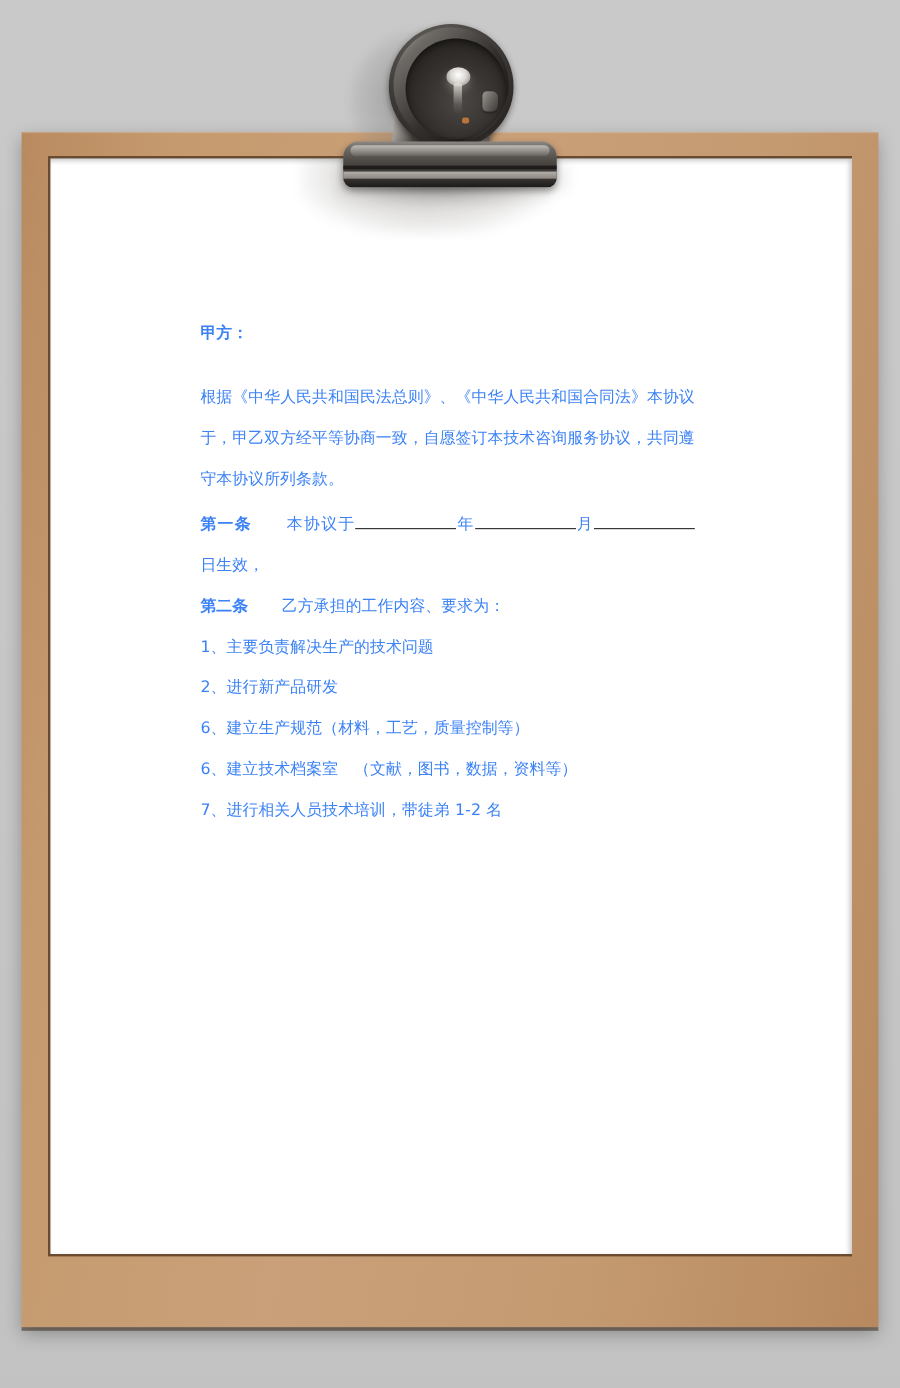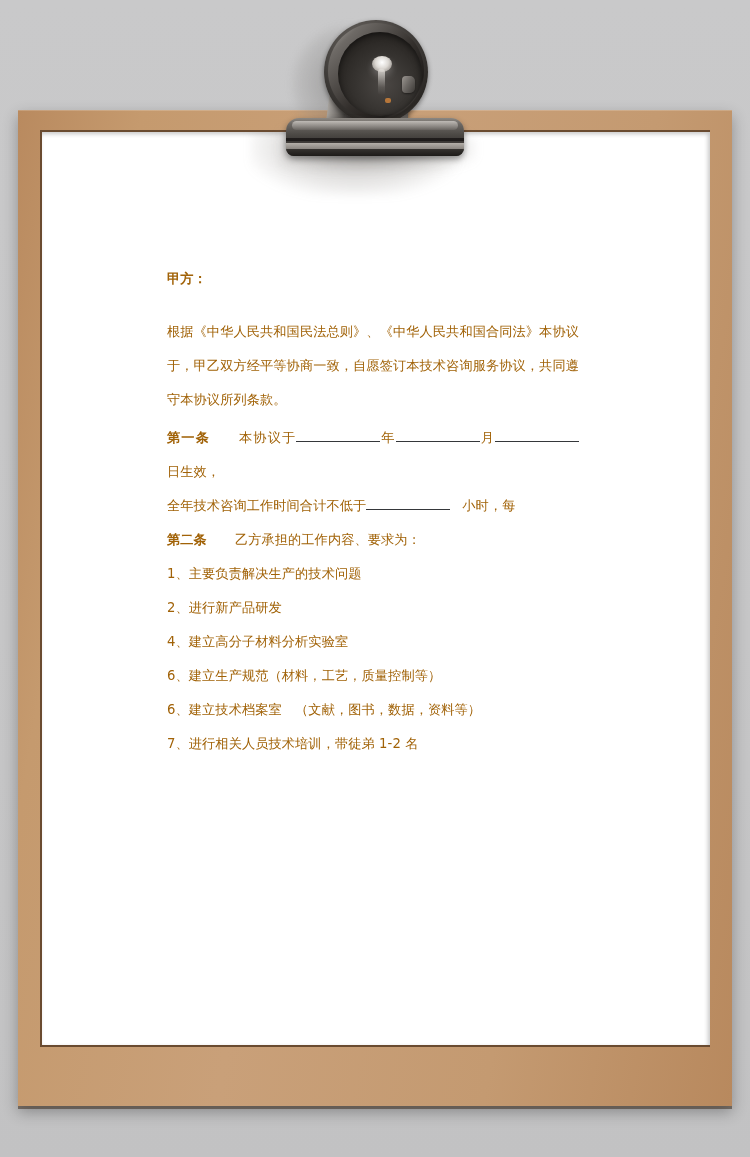--- a/index.html
+++ b/index.html
@@ -79,21 +79,21 @@
     position: absolute;
     left: 125px;
     top: 140px;
     width: 412px;
     color: #2f3134;
     font-size: 13.2px;
     line-height: 1.0;
   }
   .doc p {
     margin: 0;
-    color: #a16207;
+    color: #3b82f6;
     letter-spacing: 0.1px;
   }
   .party {
     font-weight: bold;
     font-size: 13.2px;
     margin-bottom: 30px !important;
   }
   .party.second { margin-bottom: 36px !important; }
 
   .body-para {
@@ -293,33 +293,29 @@
 
       <p class="body-para">根据《中华人民共和国民法总则》、《中华人民共和国合同法》本协议于，甲乙双方经平等协商一致，自愿签订本技术咨询服务协议，共同遵守本协议所列条款。</p>
 
       <div class="spacer-sm"></div>
 
       <p class="body-para">
         <span class="clause-head">第一条</span><span class="tabgap"></span><span>本协议于</span><span class="blank b-med"></span><span>年</span><span class="blank b-med"></span><span>月</span><span class="blank b-med"></span><span>日生效，</span>
       </p>
 
 
-      <p class="body-para">
-        <span>全年技术咨询工作时间合计不低于</span><span class="blank b-med"></span><span class="smallgap"></span><span>小时，每</span>
-      </p>
 
 
       <p class="body-para">
         <span class="clause-head">第二条</span><span class="tabgap"></span><span>乙方承担的工作内容、要求为：</span>
       </p>
 
 
       <p class="list-item">1、主要负责解决生产的技术问题</p>
       <p class="list-item">2、进行新产品研发</p>
-      <p class="list-item">4、建立高分子材料分析实验室</p>
       <p class="list-item">6、建立生产规范（材料，工艺，质量控制等）</p>
       <p class="list-item">6、建立技术档案室　（文献，图书，数据，资料等）</p>
       <p class="list-item">7、进行相关人员技术培训，带徒弟 1-2 名</p>
 
     </div>
   </div>
 </div>
 
 <div class="clip">
   <div class="clip-drop"></div>

